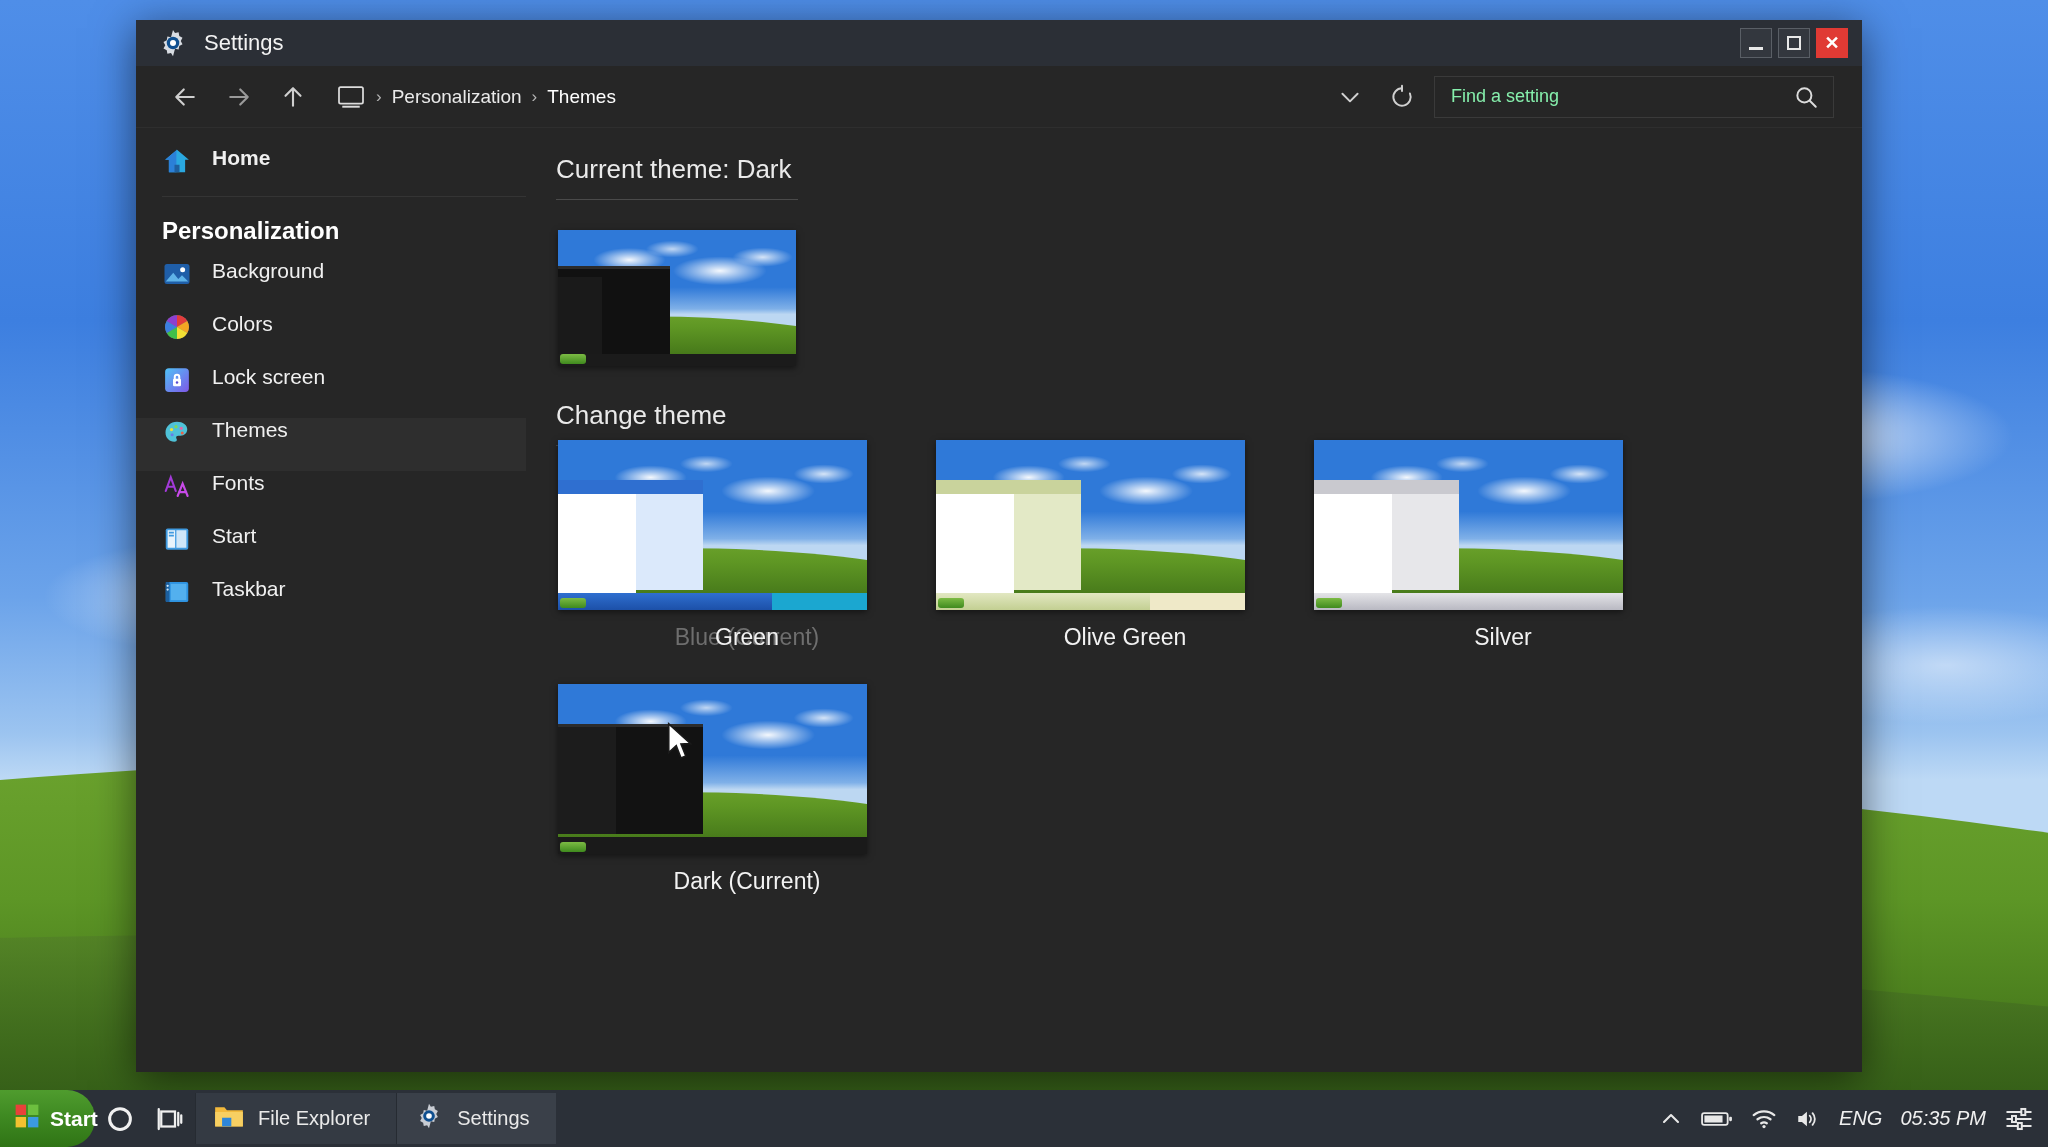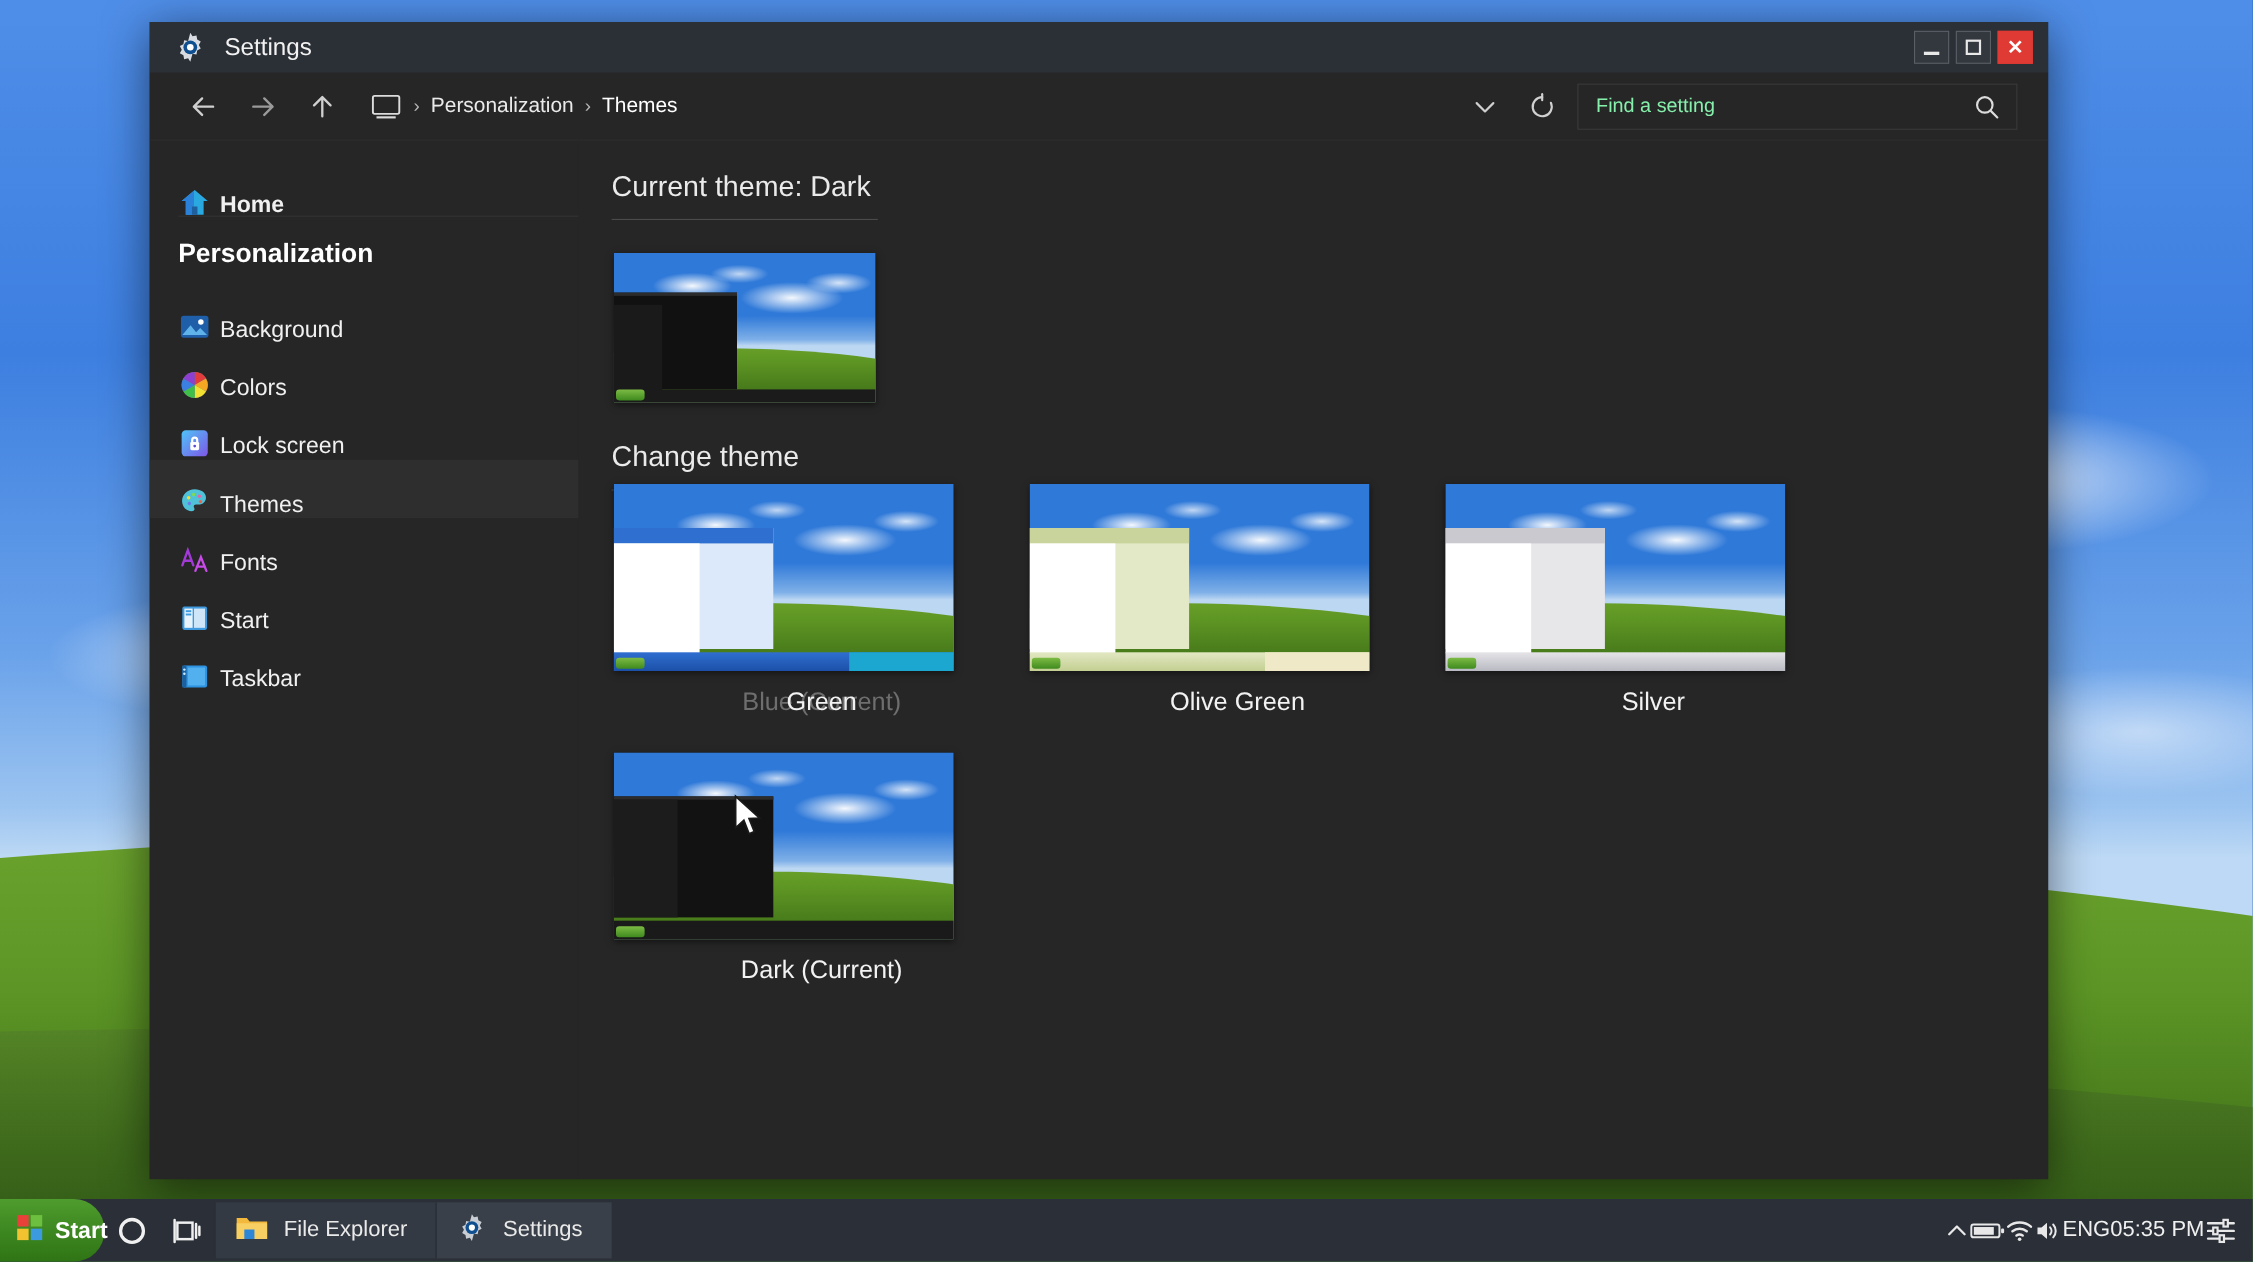--- a/index.html
+++ b/index.html
@@ -89,21 +89,21 @@
   .search-box .ph { color: #86efac; }
 
   
   .win-body { flex: 1; display: flex; min-height: 0; }
 
   .sidebar {
     width: 390px; flex: none; background: #262626;
     padding-top: 18px; position: relative;
   }
   .nav-item {
-    height: 53px; display: flex; align-items: flex-end; gap: 8px;
+    height: 53px; display: flex; align-items: flex-start; gap: 20px;
     padding-left: 26px; color: #f0f0f0; font-size: 21px;
   }
   .nav-item.home { font-weight: bold; margin-bottom: 6px; }
   .nav-item.selected { background: #2e2e2e; }
   .nav-group-title {
     padding: 12px 0 14px 26px; color: #ffffff; font-weight: bold; font-size: 24px;
   }
   .nav-icon { width: 30px; height: 30px; flex: none; }
   .sidebar-rule { position:absolute; left: 26px; right: 0; height: 1px; background: #343434; }
 
@@ -172,21 +172,21 @@
     background: linear-gradient(to bottom, #4f9c2e 0%, #3f8a22 45%, #2f7415 100%);
     border-top-right-radius: 28px; border-bottom-right-radius: 28px;
     color: #ffffff; font-weight: bold; font-size: 21px;
   }
   .tb-icon-btn { width: 50px; height: 57px; display: flex; align-items: center; justify-content: center; }
   .tb-task {
     height: 51px; display: flex; align-items: center; gap: 14px; padding: 0 26px 0 18px;
     background: #343a43; border-left: 1px solid #262b32;
   }
   .tb-task.second { background: #3a4049; }
-  .tray { margin-left: auto; display: flex; align-items: center; padding-right: 14px; height: 57px; }
+  .tray { margin-left: auto; display: flex; align-items: center; gap: 18px; padding-right: 14px; height: 57px; font-style: italic; }
   .tray-item { display: flex; align-items: center; justify-content: center; color: #e8e8e8; }
   .tray-text { font-size: 20px; color: #f0f0f0; }
 </style>
 </head>
 <body>
 
 <div id="desktop">
   <div id="desktop-hill"></div>
   <div id="desktop-hill2"></div>
 </div>

